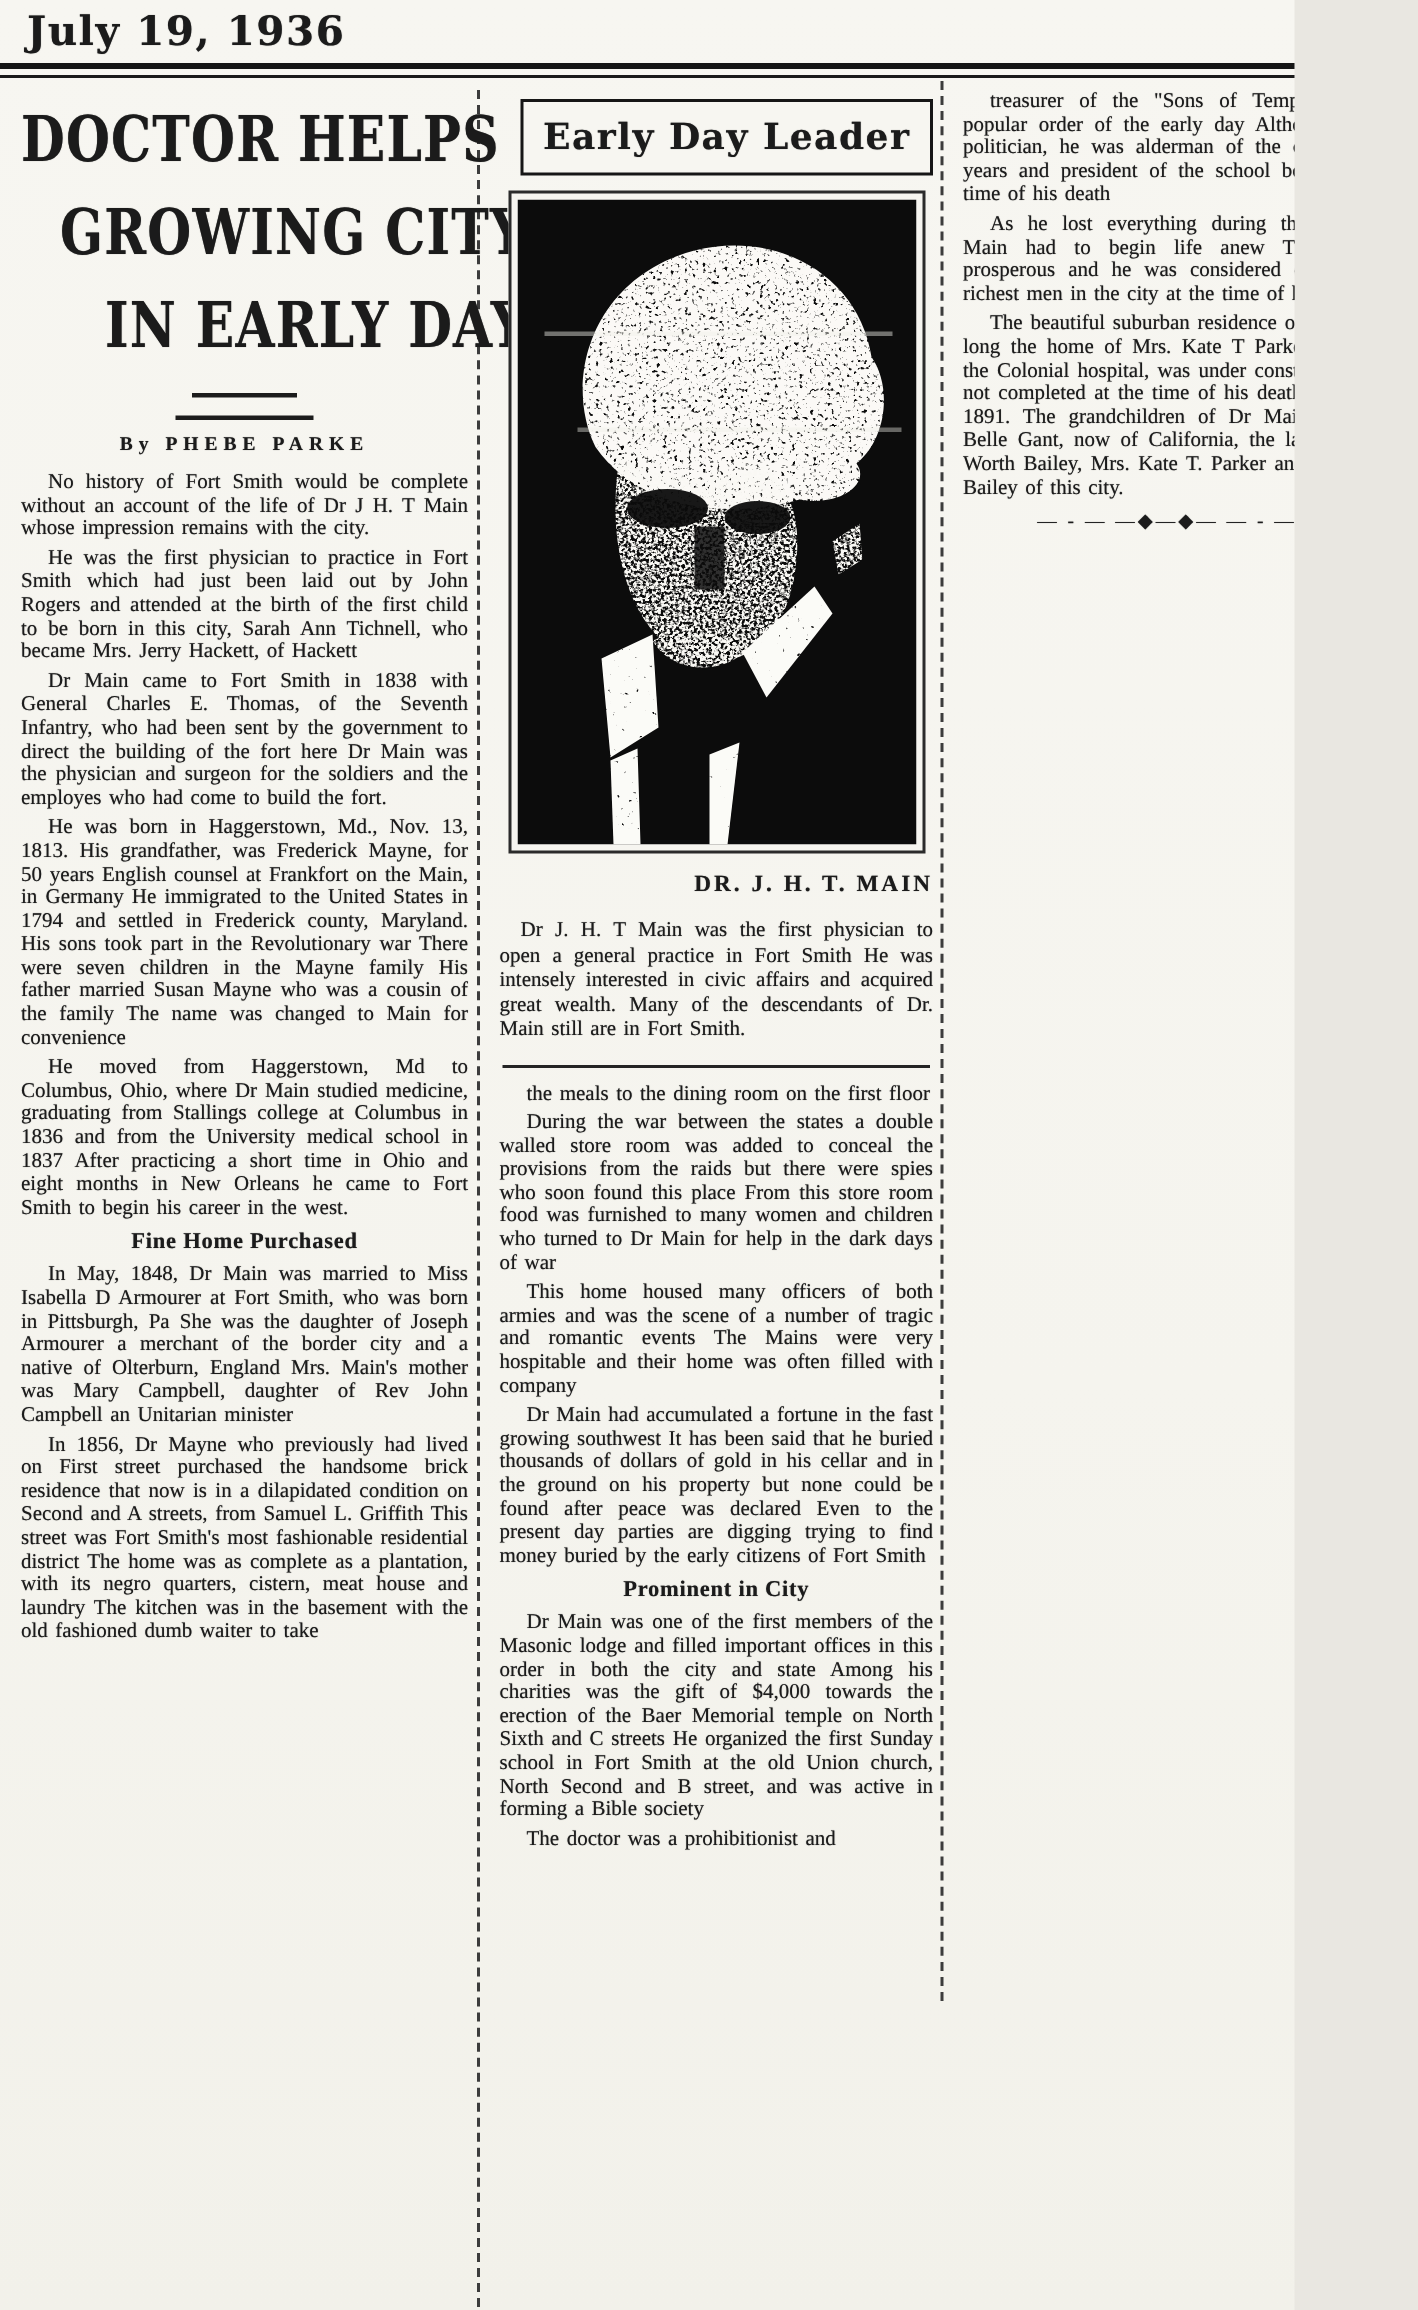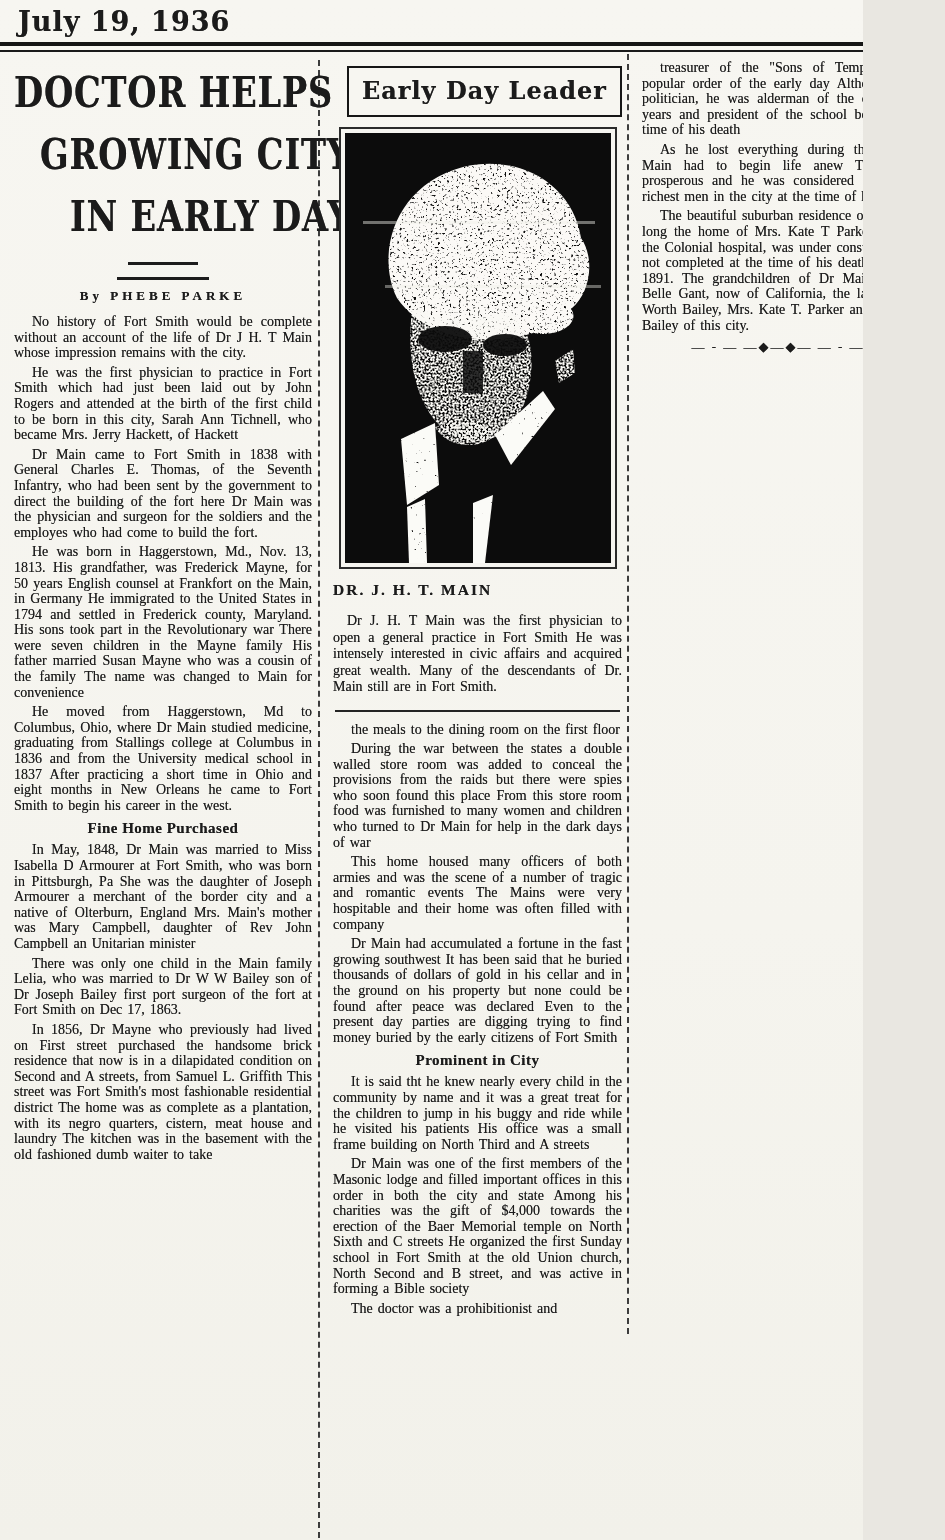--- a/index.html
+++ b/index.html
@@ -50,21 +50,21 @@
     margin:7px 0 5px; letter-spacing:.5px; }
 
   .label-box { border:2px solid #161616; width:251px; margin:2px 0 10px 14px;
     padding:8px 10px 10px; text-align:center; font-family:"DejaVu Serif", serif;
     font-weight:bold; font-size:24px; letter-spacing:1px; background:#f7f6f1; }
 
   .photo-frame { width:266px; border:2px solid #2b2b2b; padding:4px;
     margin-left:6px; background:#f6f5f0; }
   .photo-frame svg { display:block; }
 
-  .caption-title { text-align:left; font-weight:bold; font-size:15.5px;
+  .caption-title { text-align:right; font-weight:bold; font-size:15.5px;
     letter-spacing:2px; margin:12px 0 6px; }
   .caption { font-size:14px; line-height:16.5px; text-align:justify;
     text-indent:14px; word-spacing:1.5px; }
   .caption-divider { border-top:2px solid #242424; margin:12px 2px 10px; }
 
   .end-ornament { text-align:center; font-size:13px; letter-spacing:2px;
     margin-top:6px; color:#1b1b1b; }
 </style>
 </head>
 <body>
@@ -88,21 +88,20 @@
     <div class="shortrule b"></div>
     <div class="byline">By PHEBE PARKE</div>
 
     <p class="body">No history of Fort Smith would be complete without an account of the life of Dr J H. T Main whose impression remains with the city.</p>
     <p class="body">He was the first physician to practice in Fort Smith which had just been laid out by John Rogers and attended at the birth of the first child to be born in this city, Sarah Ann Tichnell, who became Mrs. Jerry Hackett, of Hackett</p>
     <p class="body">Dr Main came to Fort Smith in 1838 with General Charles E. Thomas, of the Seventh Infantry, who had been sent by the government to direct the building of the fort here Dr Main was the physician and surgeon for the soldiers and the employes who had come to build the fort.</p>
     <p class="body">He was born in Haggerstown, Md., Nov. 13, 1813. His grandfather, was Frederick Mayne, for 50 years English counsel at Frankfort on the Main, in Germany He immigrated to the United States in 1794 and settled in Frederick county, Maryland. His sons took part in the Revolutionary war There were seven children in the Mayne family His father married Susan Mayne who was a cousin of the family The name was changed to Main for convenience</p>
     <p class="body">He moved from Haggerstown, Md to Columbus, Ohio, where Dr Main studied medicine, graduating from Stallings college at Columbus in 1836 and from the University medical school in 1837 After practicing a short time in Ohio and eight months in New Orleans he came to Fort Smith to begin his career in the west.</p>
     <div class="subhead">Fine Home Purchased</div>
     <p class="body">In May, 1848, Dr Main was married to Miss Isabella D Armourer at Fort Smith, who was born in Pittsburgh, Pa She was the daughter of Joseph Armourer a merchant of the border city and a native of Olterburn, England Mrs. Main's mother was Mary Campbell, daughter of Rev John Campbell an Unitarian minister</p>
-    <p class="body">There was only one child in the Main family Lelia, who was married to Dr W W Bailey son of Dr Joseph Bailey first port surgeon of the fort at Fort Smith on Dec 17, 1863.</p>
     <p class="body">In 1856, Dr Mayne who previously had lived on First street purchased the handsome brick residence that now is in a dilapidated condition on Second and A streets, from Samuel L. Griffith This street was Fort Smith's most fashionable residential district The home was as complete as a plantation, with its negro quarters, cistern, meat house and laundry The kitchen was in the basement with the old fashioned dumb waiter to take</p>
   </div>
 
   <div class="col" id="col-mid">
     <div class="label-box">Early Day Leader</div>
 
     <div class="photo-frame">
       <svg viewBox="0 0 266 430" width="266" height="430" role="img">
         <defs>
           <filter id="spA" x="-5%" y="-5%" width="110%" height="110%">
@@ -147,21 +146,20 @@
 
     <div class="caption-title">DR. J. H. T. MAIN</div>
     <p class="caption">Dr J. H. T Main was the first physician to open a general practice in Fort Smith He was intensely interested in civic affairs and acquired great wealth. Many of the descendants of Dr. Main still are in Fort Smith.</p>
     <div class="caption-divider"></div>
 
     <p class="body">the meals to the dining room on the first floor</p>
     <p class="body">During the war between the states a double walled store room was added to conceal the provisions from the raids but there were spies who soon found this place From this store room food was furnished to many women and children who turned to Dr Main for help in the dark days of war</p>
     <p class="body">This home housed many officers of both armies and was the scene of a number of tragic and romantic events The Mains were very hospitable and their home was often filled with company</p>
     <p class="body">Dr Main had accumulated a fortune in the fast growing southwest It has been said that he buried thousands of dollars of gold in his cellar and in the ground on his property but none could be found after peace was declared Even to the present day parties are digging trying to find money buried by the early citizens of Fort Smith</p>
     <div class="subhead">Prominent in City</div>
-    <p class="body">It is said tht he knew nearly every child in the community by name and it was a great treat for the children to jump in his buggy and ride while he visited his patients His office was a small frame building on North Third and A streets</p>
     <p class="body">Dr Main was one of the first members of the Masonic lodge and filled important offices in this order in both the city and state Among his charities was the gift of $4,000 towards the erection of the Baer Memorial temple on North Sixth and C streets He organized the first Sunday school in Fort Smith at the old Union church, North Second and B street, and was active in forming a Bible society</p>
     <p class="body">The doctor was a prohibitionist and</p>
   </div>
 
   <div class="col" id="col-right">
     <p class="body">treasurer of the "Sons of Temperance," a popular order of the early day Although not a politician, he was alderman of the city for 14 years and president of the school board at the time of his death</p>
     <p class="body">As he lost everything during the war, Dr Main had to begin life anew Times were prosperous and he was considered one of the richest men in the city at the time of his death.</p>
     <p class="body">The beautiful suburban residence of Dr. Main, long the home of Mrs. Kate T Parker but now the Colonial hospital, was under construction but not completed at the time of his death, Sept. 20, 1891. The grandchildren of Dr Main are Mrs Belle Gant, now of California, the late William Worth Bailey, Mrs. Kate T. Parker and J. Mayne Bailey of this city.</p>
     <div class="end-ornament">— - — —◆—◆— — - —→</div>
   </div>

